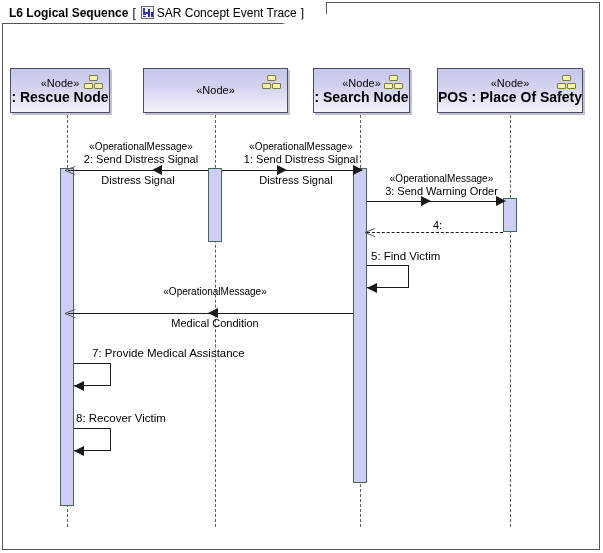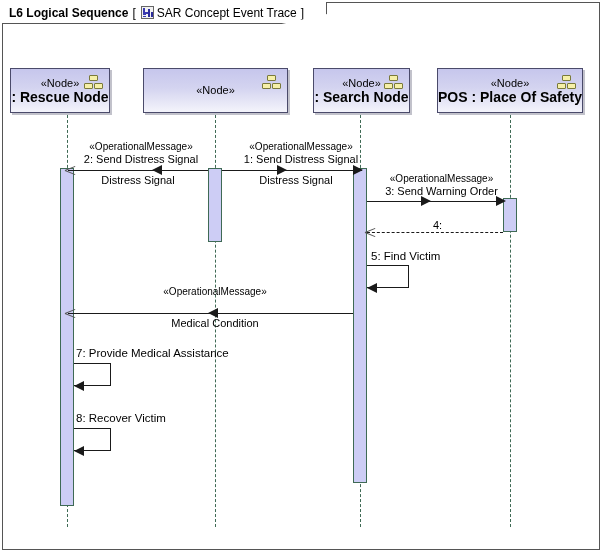--- a/index.html
+++ b/index.html
@@ -338,21 +338,21 @@
 
   <div class="msg-stereo" style="left:140px; top:286px; width:150px;">«OperationalMessage»</div>
   <div class="msg-line" style="left:68px; top:313px; width:285px;"></div>
   <div class="arrow-head arrow-left" style="left:208px; top:308px;"></div>
   <div class="open-arrow left" style="left:65px; top:308px;">
     <span class="a"></span>
       <span class="b"></span>
   </div>
   <div class="msg-signal" style="left:140px; top:317px; width:150px;">Medical Condition</div>
 
-  <div class="self-label" style="left:76px; top:346px;">7: Provide Medical Assistance</div>
+  <div class="self-label" style="left:92px; top:346px;">7: Provide Medical Assistance</div>
   <div class="self-loop" style="left:74px; top:363px; width:37px; height:23px;"></div>
   <div class="arrow-head arrow-left" style="left:74px; top:381px;"></div>
 
   <div class="self-label" style="left:76px; top:411px;">8: Recover Victim</div>
   <div class="self-loop" style="left:74px; top:428px; width:37px; height:23px;"></div>
   <div class="arrow-head arrow-left" style="left:74px; top:446px;"></div>
 
 </div>
 
 </body></html>

